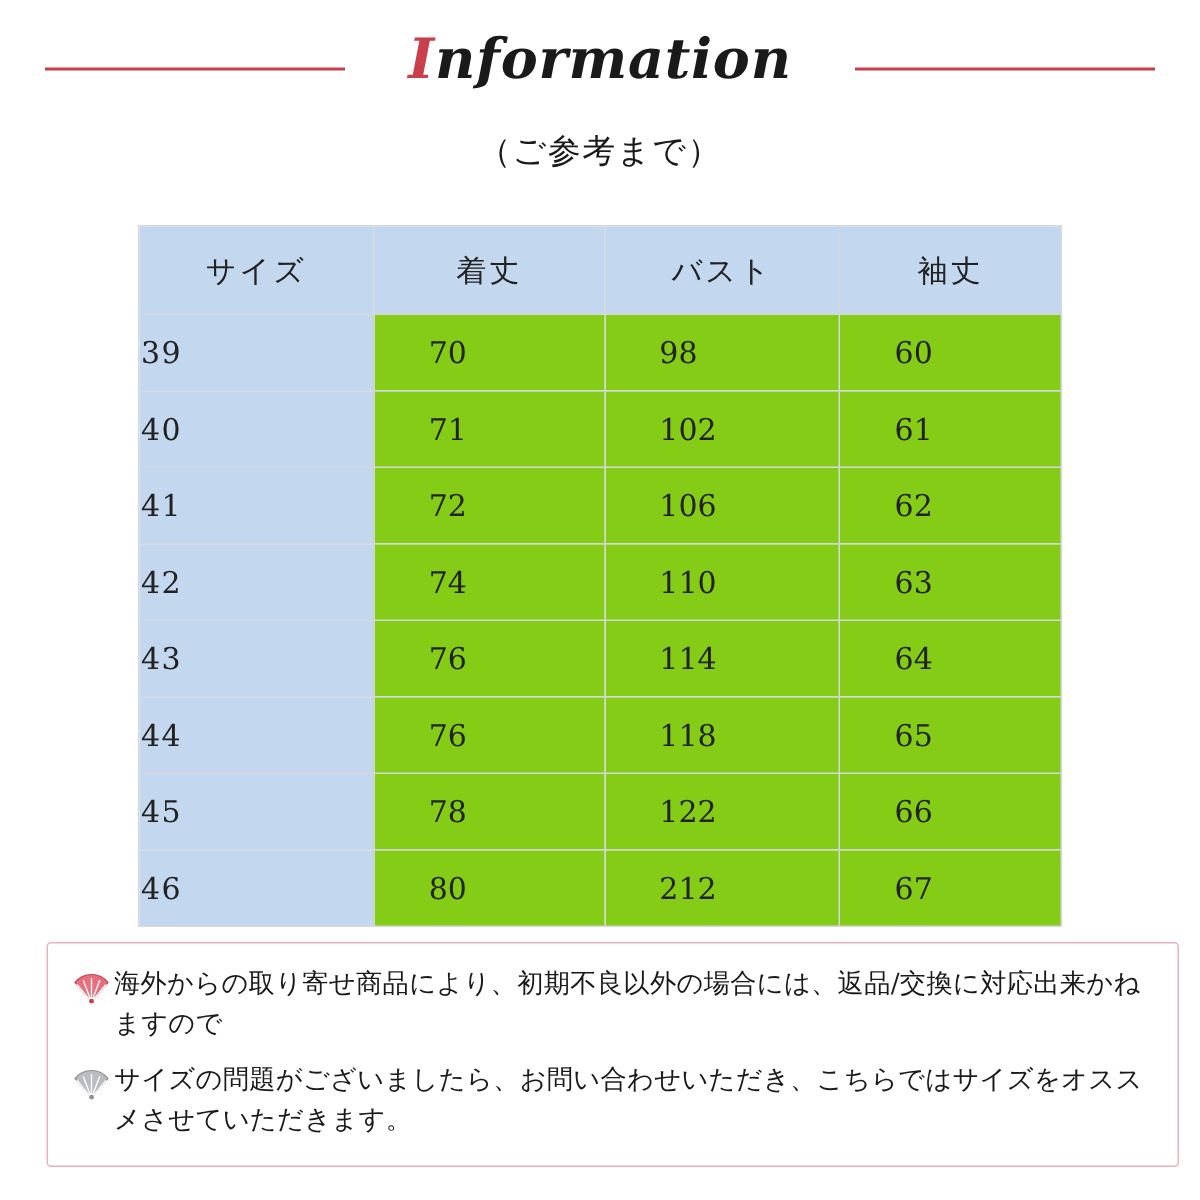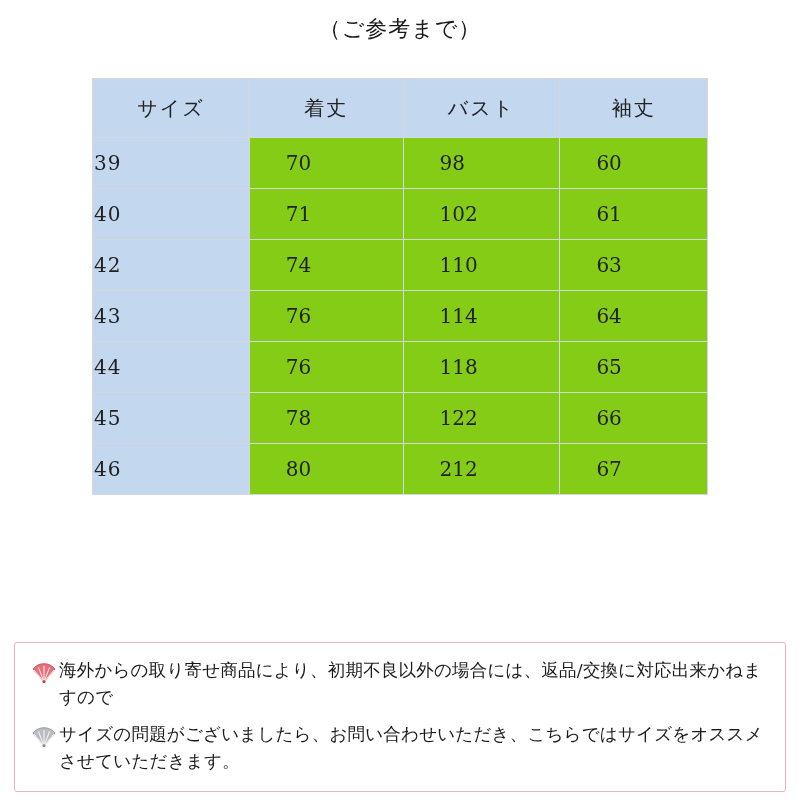--- a/index.html
+++ b/index.html
@@ -95,21 +95,21 @@
     padding-left: 36px;
   }
   table.size-table col.c0 { width: 25.5%; }
   table.size-table col.c1 { width: 25.0%; }
   table.size-table col.c2 { width: 25.5%; }
   table.size-table col.c3 { width: 24.0%; }
 
   
   .notes {
     position: absolute;
-    left: 14px;
+    left: 31px;
     right: 14px;
     bottom: 22px;
     border: 1px solid #e8b3bc;
     border-radius: 3px;
     padding: 14px 16px 16px 16px;
     box-sizing: border-box;
     background: #ffffff;
   }
   .note-row {
     display: flex;
@@ -130,20 +130,25 @@
     color: #1a1a1a;
     font-family: "DejaVu Serif", serif;
     letter-spacing: 0.2px;
   }
 </style>
 </head>
 <body>
 
 <div class="page">
 
+  <div class="header">
+    <div class="rule rule-left"></div>
+    <div class="rule rule-right"></div>
+    <div class="title"><span class="accent">I</span><span>nformation</span></div>
+  </div>
 
   <div class="subtitle">（ご参考まで）</div>
 
   <div class="table-wrap">
     <table class="size-table">
       <colgroup>
         <col class="c0">
           <col class="c1">
           <col class="c2">
           <col class="c3">
@@ -161,20 +166,26 @@
           <td class="size-col">39</td>
           <td class="val">70</td>
           <td class="val">98</td>
           <td class="val">60</td>
         </tr>
         <tr>
           <td class="size-col">40</td>
           <td class="val">71</td>
           <td class="val">102</td>
           <td class="val">61</td>
+        </tr>
+        <tr>
+          <td class="size-col">41</td>
+          <td class="val">72</td>
+          <td class="val">106</td>
+          <td class="val">62</td>
         </tr>
         <tr>
           <td class="size-col">42</td>
           <td class="val">74</td>
           <td class="val">110</td>
           <td class="val">63</td>
         </tr>
         <tr>
           <td class="size-col">43</td>
           <td class="val">76</td>

